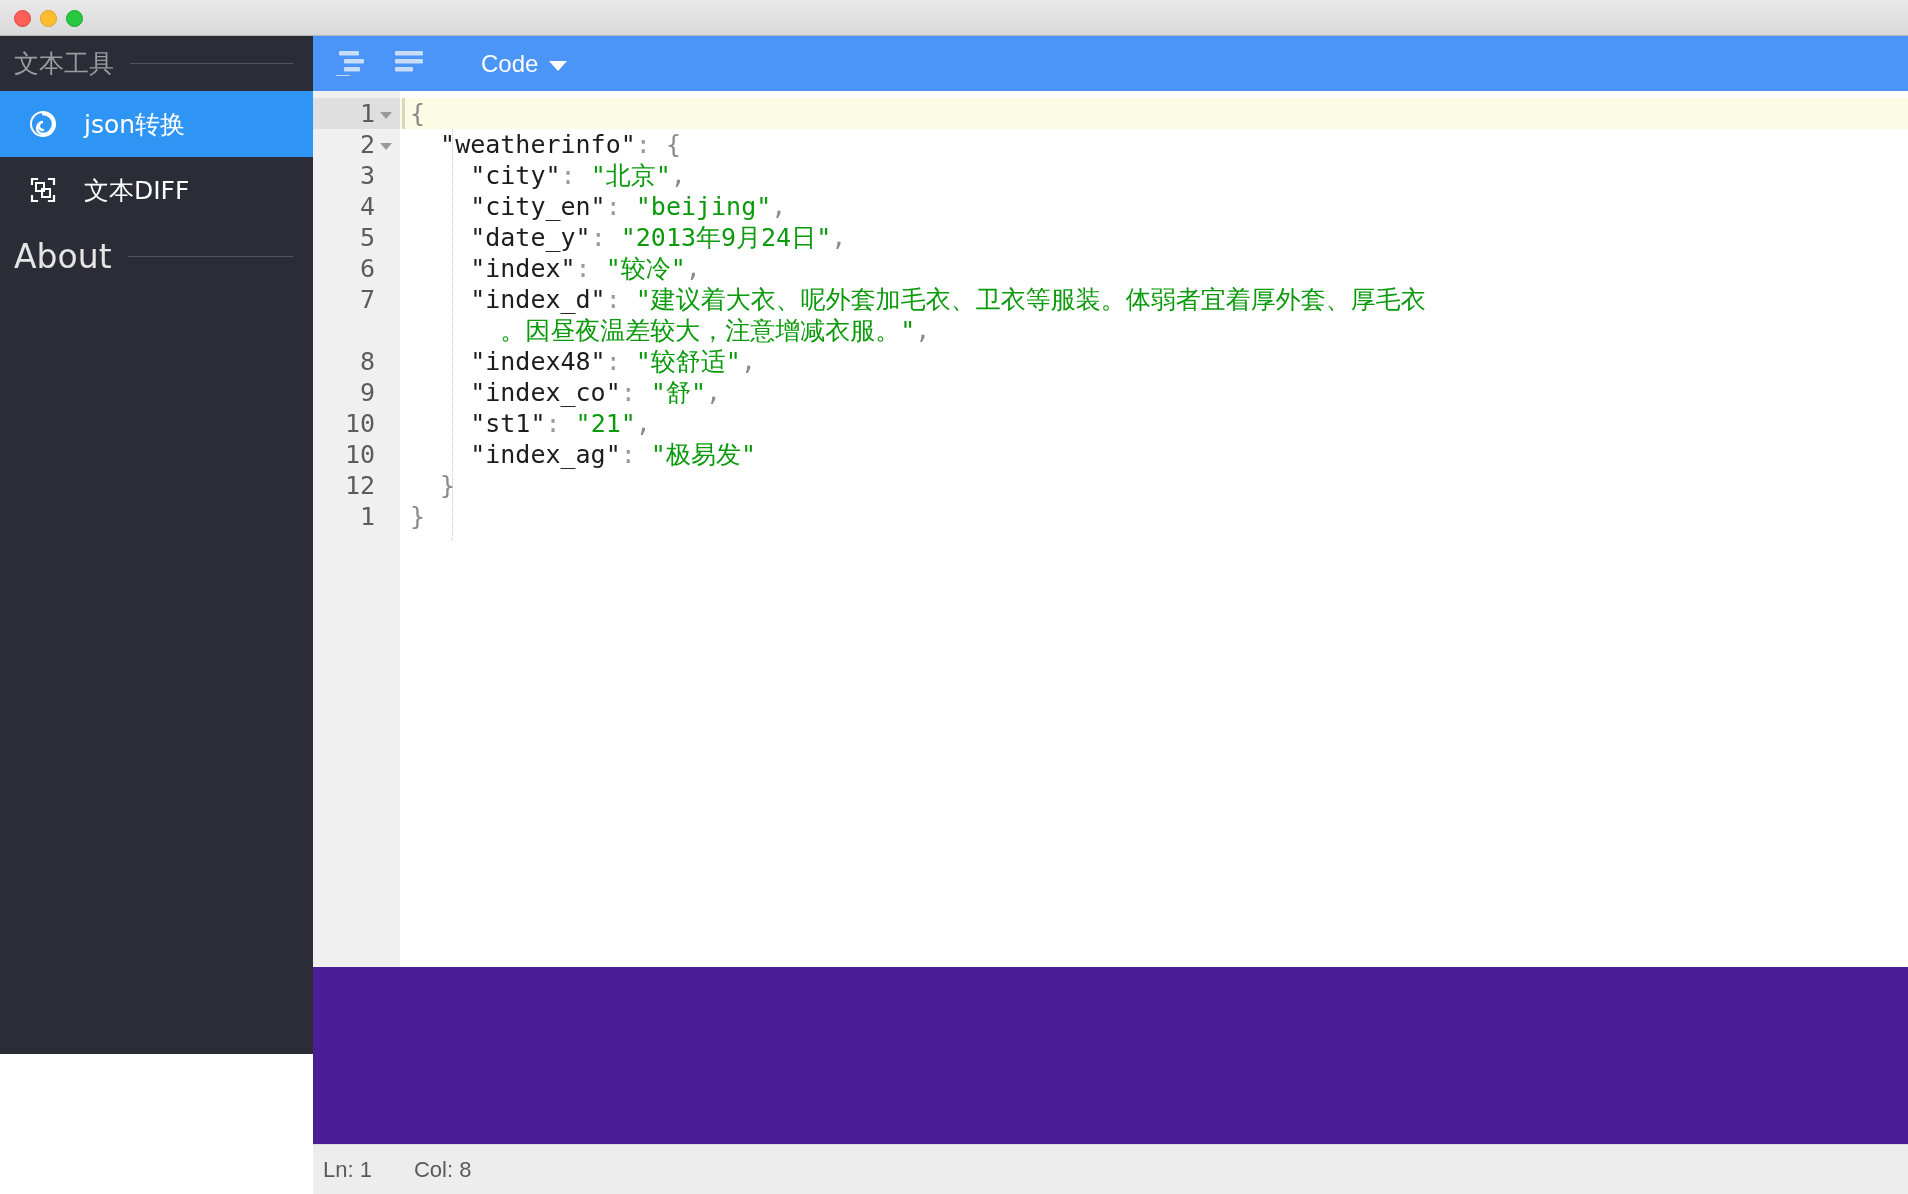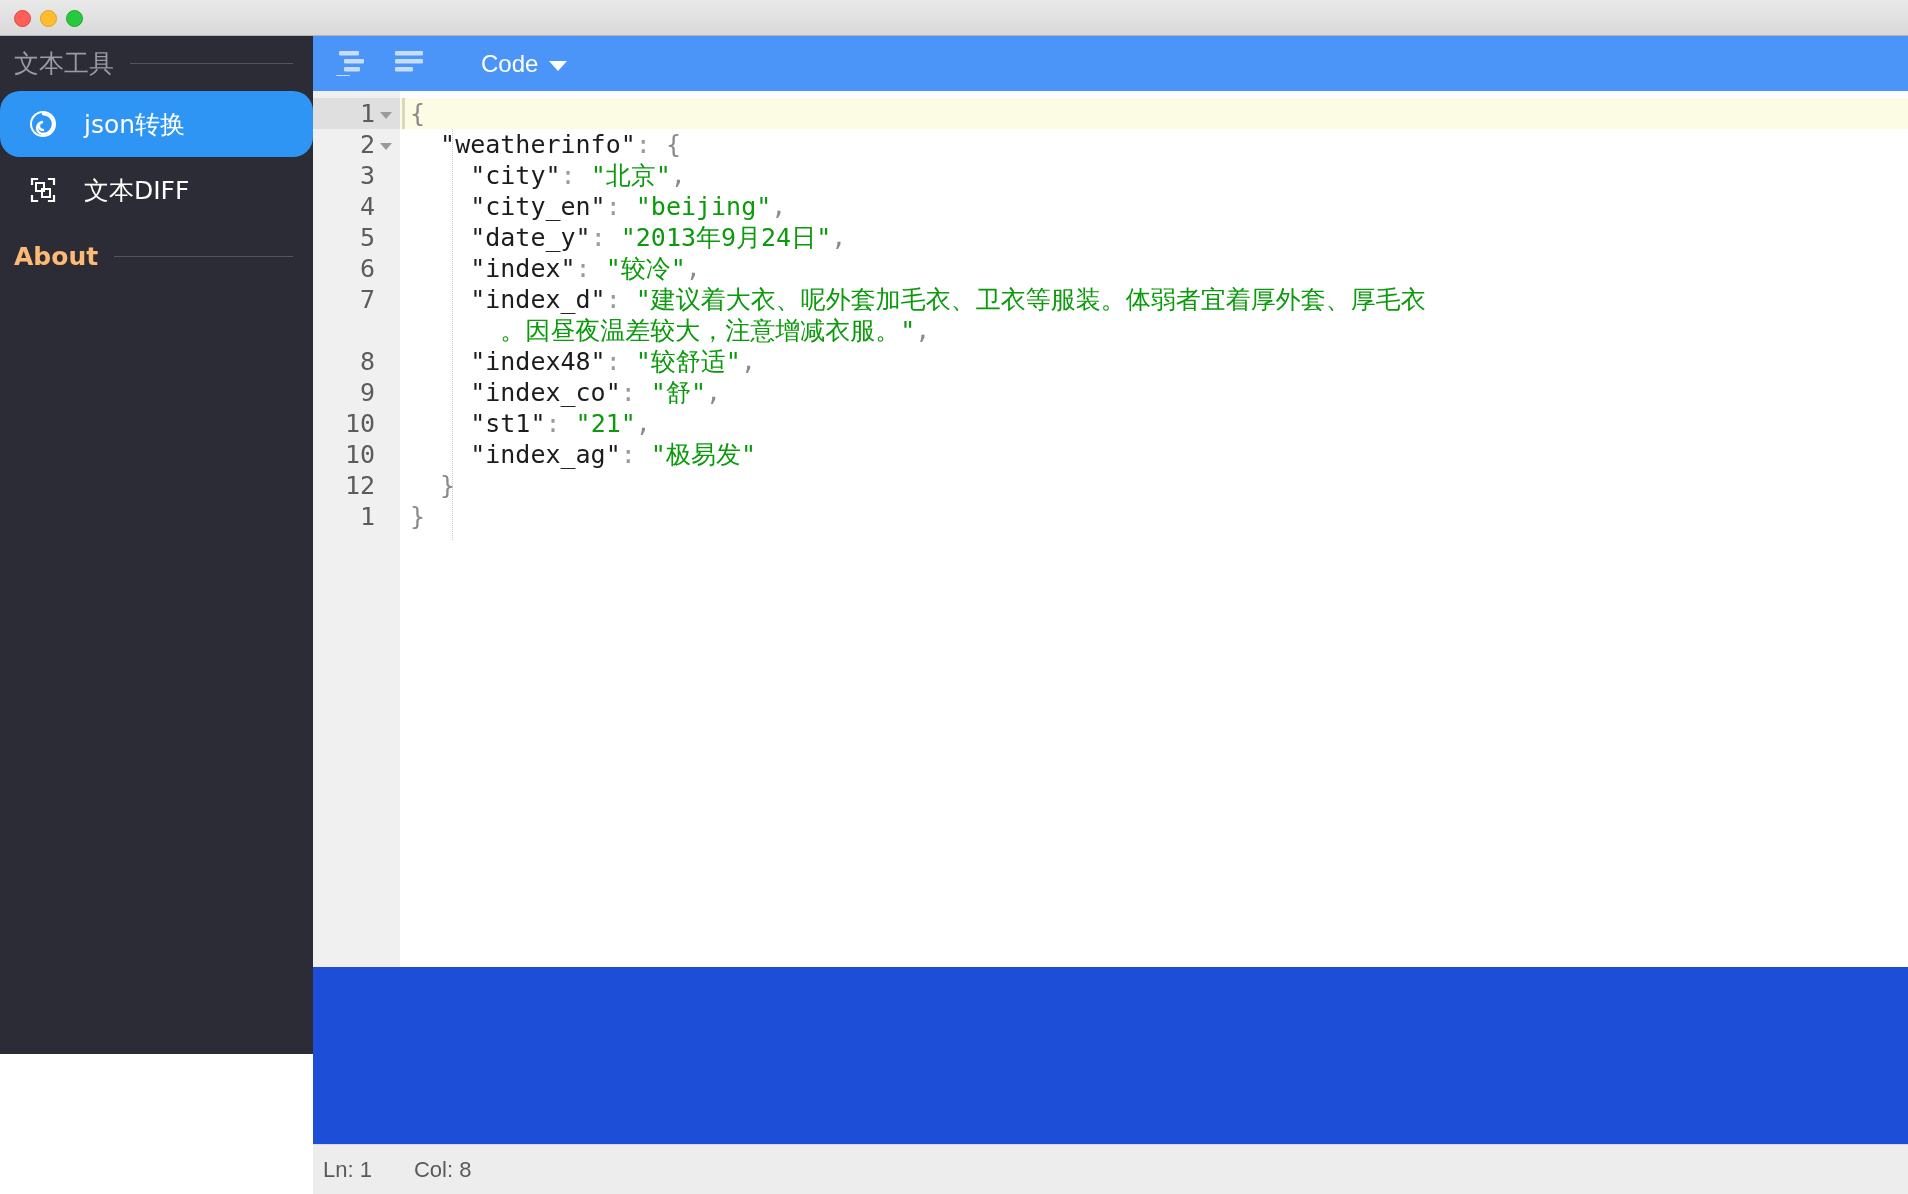--- a/index.html
+++ b/index.html
@@ -70,56 +70,55 @@
     margin-right: 20px;
   }
   .nav-item {
     height: 66px;
     display: flex;
     align-items: center;
     padding-left: 28px;
     gap: 26px;
     cursor: pointer;
   }
-  .nav-item.active { background: #2f95f5; border-radius: 20px; }
+  .nav-item.active { background: #2f95f5; }
   .nav-item .nav-label {
     font-size: 25px;
     color: #ffffff;
     font-family: "DejaVu Sans", "Liberation Sans", sans-serif;
     white-space: nowrap;
   }
   .nav-icon {
     width: 30px; height: 30px;
     display: flex; align-items: center; justify-content: center;
     flex: 0 0 30px;
   }
   .section-head {
     height: 66px;
     display: flex;
     align-items: center;
     padding-left: 14px;
     gap: 16px;
   }
   .section-head .sec-title {
-    font-size: 25px;
-    color: #fdba74;
+    font-size: 33px;
+    color: #e5e5e5;
     font-family: "DejaVu Sans", "Liberation Sans", sans-serif;
     white-space: nowrap;
-    font-weight: bold;
   }
   .section-head .sec-rule {
     flex: 1; height: 1px; background: #54545e; margin-right: 20px;
   }
 
   
   .main {
     position: absolute;
     left: 313px; top: 36px;
     width: 1595px; height: 1158px;
-    background: #1d4ed8;
+    background: #4c1d95;
   }
   .toolbar {
     height: 55px;
     background: #4a95f7;
     display: flex;
     align-items: center;
     padding-left: 14px;
     gap: 0px;
   }
   .tool-btn {

